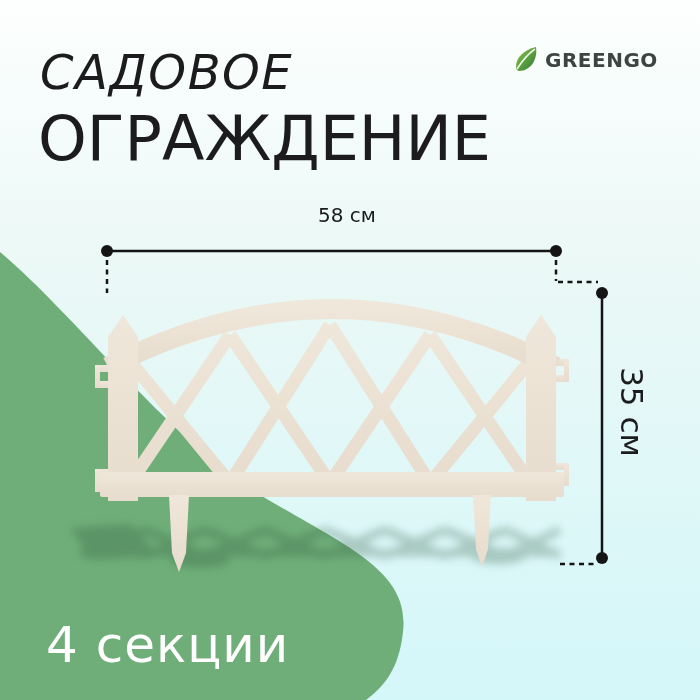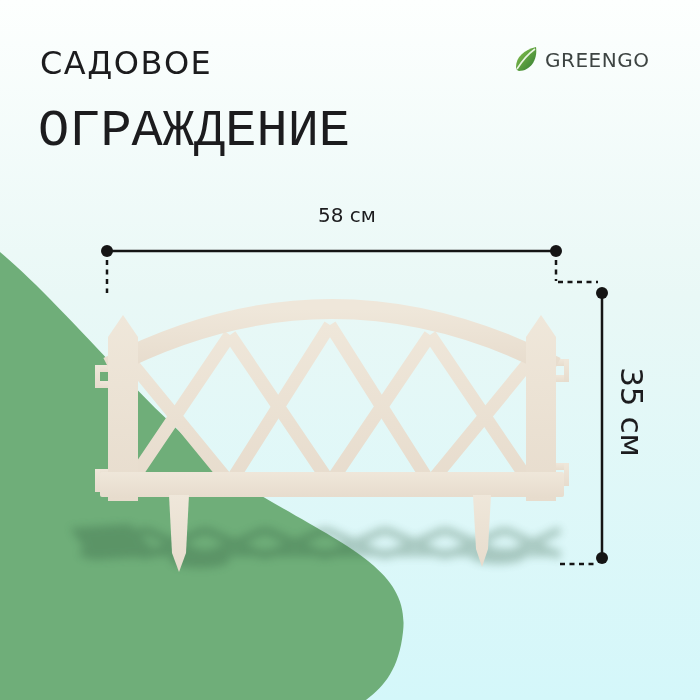--- a/index.html
+++ b/index.html
@@ -27,29 +27,29 @@
   svg.layer{position:absolute;left:0;top:0;width:700px;height:700px;display:block;}
   .blob-path{fill:var(--blob_green);}
   .fence-fill{fill:url(#fenceGrad);}
   .fence-stroke{stroke:url(#fenceGrad);fill:none;}
   .shadow-g{opacity:.30;}
   .dim-stroke{stroke:var(--dimension_line);stroke-width:2.5;fill:none;}
   .dim-dash{stroke:var(--dimension_line);stroke-width:2.5;fill:none;stroke-dasharray:5 4.5;}
   .dim-dot{fill:var(--dimension_line);}
   .title-line1{
     position:absolute;left:40px;top:44px;
-    font-size:32px;letter-spacing:1.5px;color:var(--text_dark);white-space:nowrap;
+    font-size:48px;letter-spacing:1.5px;color:var(--text_dark);white-space:nowrap;font-style:italic;
   }
   .title-line2{
     position:absolute;left:38px;top:102px;
-    font-size:52px;letter-spacing:0px;color:var(--text_dark);white-space:nowrap;font-family:Liberation Mono, monospace;
+    font-size:62px;letter-spacing:0px;color:var(--text_dark);white-space:nowrap;
   }
   .brand{position:absolute;left:512px;top:44px;display:flex;align-items:center;}
   .brand-leaf{width:32px;height:32px;display:block;}
-  .brand-name{font-size:20px;font-weight:normal;letter-spacing:.5px;color:var(--brand_gray);margin-left:1px;white-space:nowrap;}
+  .brand-name{font-size:20px;font-weight:bold;letter-spacing:.5px;color:var(--brand_gray);margin-left:1px;white-space:nowrap;}
   .dim-width-label{
     position:absolute;left:247px;top:203px;width:200px;text-align:center;
     font-size:20px;color:var(--text_dark);white-space:nowrap;
   }
   .dim-height-label{
     position:absolute;left:632px;top:412px;
     font-size:31px;color:var(--text_dark);white-space:nowrap;
     transform:translate(-50%,-50%) rotate(90deg);
   }
   .badge{
@@ -160,14 +160,15 @@
       </defs>
       <path fill="url(#leafGrad)" d="M24,3 C12,6 4,13 4,23 C4,25 5,26.5 7,27 C18,27 26,16 24,3 Z"></path>
       <path fill="none" stroke="#eaf5e2" stroke-width="1.6" d="M5,25 C10,17 16,10 23,5"></path>
     </svg>
     <span class="brand-name">GREENGO</span>
   </div>
 
   <div class="dim-width-label">58 см</div>
   <div class="dim-height-label">35 см</div>
 
+  <div class="badge">4 секции</div>
 
 </div>
 
 </body></html>

